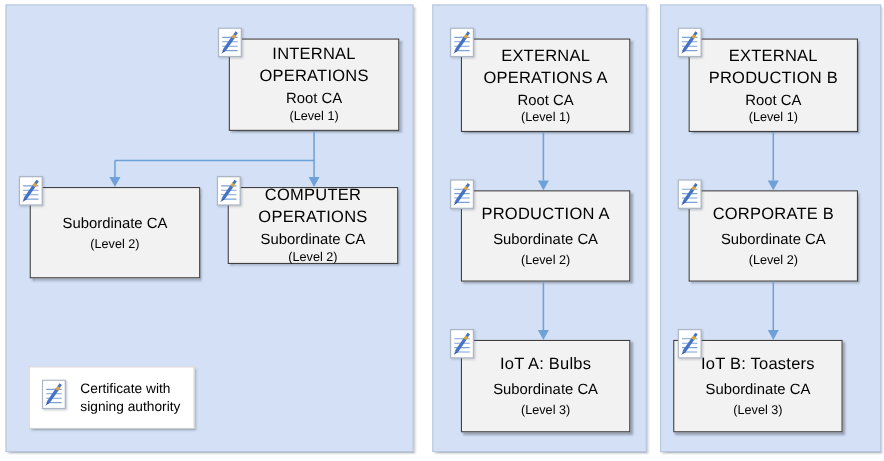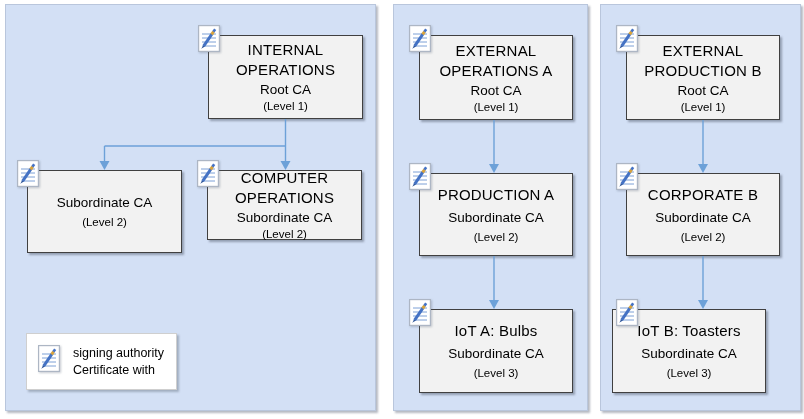--- a/index.html
+++ b/index.html
@@ -103,22 +103,22 @@
     <div class="title">OPERATIONS</div>
     <div class="role">Subordinate CA</div>
     <div class="level">(Level 2)</div>
   </div>
   <svg class="cert" style="left:197px;top:160px">
       <use href="#cert-icon"></use>
     </svg>
 
   <div class="legend" style="left:26px;top:333px;width:151px;height:57px">
     <div class="legend-text">
+      <div>Certificate with</div>
       <div>signing authority</div>
-      <div>Certificate with</div>
     </div>
   </div>
   <svg class="cert" style="left:38px;top:345px">
       <use href="#cert-icon"></use>
     </svg>
 
   <div class="node" style="left:419px;top:35px;width:154px;height:85px">
     <div class="title">EXTERNAL</div>
     <div class="title">OPERATIONS A</div>
     <div class="role">Root CA</div>

